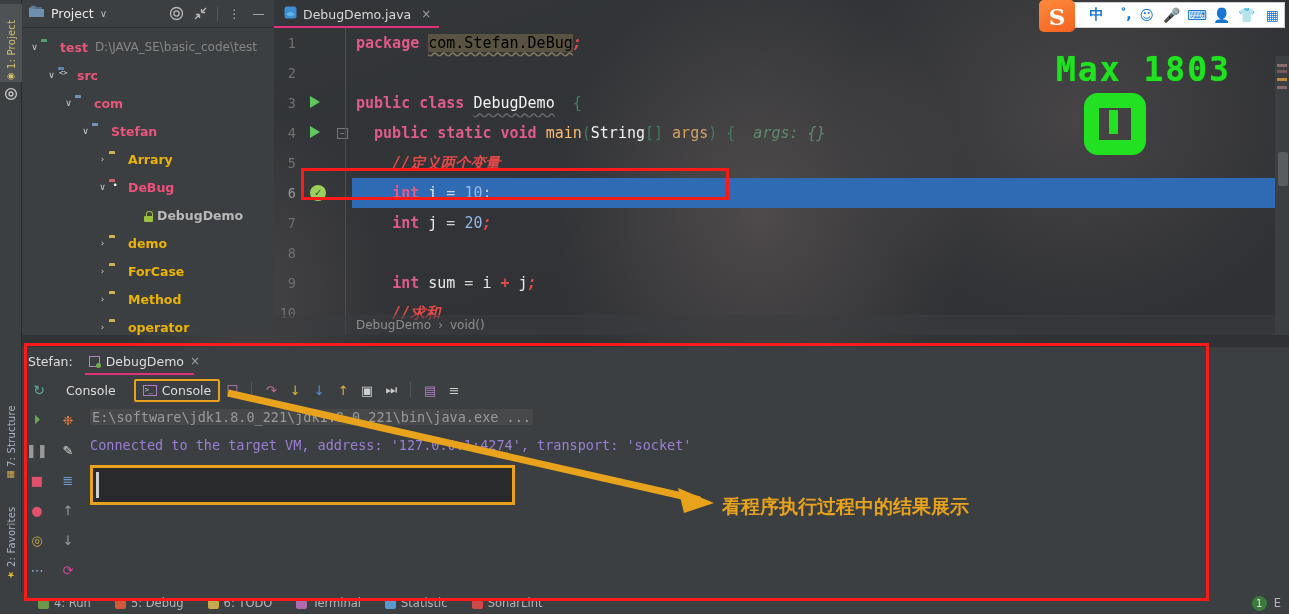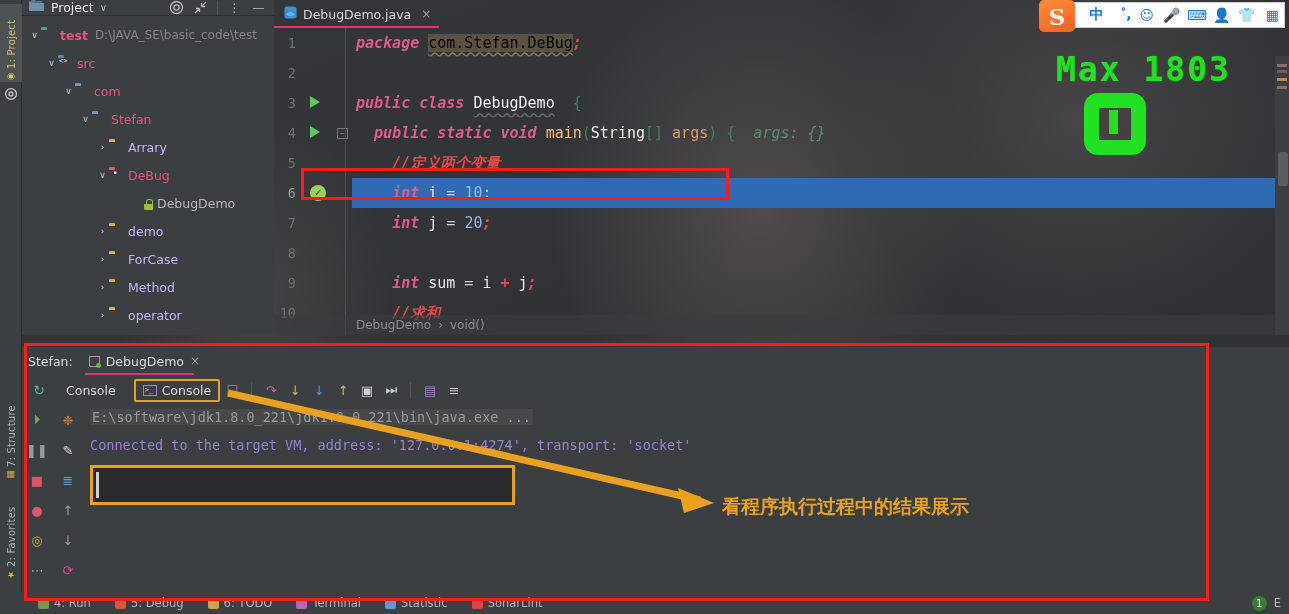--- a/index.html
+++ b/index.html
@@ -42,35 +42,35 @@
   .vtab-struct  { top: 390px; height: 90px; color:#a9b7c6; }
   .vtab-fav     { top: 488px; height: 92px; color:#a9b7c6; }
   .strip-gear { position: absolute; left: 4px; top: 86px; width: 14px; height: 14px; }
 
   
   .project-panel {
     position: absolute; left: 22px; top: 0; width: 252px; height: 335px;
     background: #3c3f41; z-index: 5;
   }
   .pp-header {
-    height: 16px; display: flex; align-items: center; padding: 0 6px;
+    height: 28px; display: flex; align-items: center; padding: 0 6px;
     border-bottom: 1px solid #2e3133; background:#3c3f41;
   }
   .pp-title { font-size: 12.5px; color: #e8e8e8; margin-left: 6px; }
   .pp-caret { color:#b8b8b8; font-size: 10px; margin-left: 6px; }
   .pp-head-icons { margin-left:auto; display:flex; align-items:center; gap:9px; padding-right:2px;}
   .pp-ico { width:15px; height:15px; display:flex; align-items:center; justify-content:center;
             color:#b0b0b0; font-size: 12px; }
   .pp-sep { width:1px; height:14px; background:#555; }
 
   .pp-tree { padding-top: 5px; font-size: 12.5px; position: relative; }
   .trow { display: flex; align-items: center; height: 28px; white-space: nowrap; }
   .tw { width: 13px; text-align: center; color: #cfcfcf; font-size: 9px; flex: 0 0 13px; }
   .tw.empty { visibility: hidden; }
-  .tlabel { margin-left: 4px; }
+  .tlabel { margin-left: 4px; font-weight: bold; }
   .tsub { color: #868686; margin-left: 7px; font-size: 12px; }
 
   .ico { width: 15px; height: 13px; position: relative; flex: 0 0 15px; display:inline-block; }
   .folder {
     width: 14px; height: 11px; border-radius: 1.5px; position:relative; top:1px;
   }
   .folder::before {
     content:""; position:absolute; left:0; top:-2.5px; width:6px; height:3px; border-radius:1px 1px 0 0;
     background: inherit; filter: brightness(1.05);
   }
@@ -88,21 +88,21 @@
     position:relative; top:1px;
   }
   .lockico { width:9px; height:11px; position:relative; top:1px; }
   .lockico::after{ content:""; position:absolute; left:0; bottom:0; width:9px; height:6px; background:#9bbf3e; border-radius:1px;}
   .lockico::before{ content:""; position:absolute; left:2px; top:0; width:5px; height:6px; border:1.6px solid #9bbf3e; border-bottom:none; border-radius:3px 3px 0 0;}
 
   .c-test { color:#e8567b; font-weight:bold; }
   .c-src  { color:#e8567b; }
   .c-com  { color:#e8567b; }
   .c-stefan{ color:#e8567b; }
-  .c-plain{ color:#c4b5fd; }
+  .c-plain{ color:#eab308; }
   .c-debug{ color:#f0507a; }
   .c-grey { color:#b9b9b9; }
 
   
   .editor-area { position: absolute; left: 274px; top: 0; right: 0; height: 335px; z-index: 4; }
   .tabbar { height: 28px; display: flex; align-items: center; position: relative; }
   .tab {
     display:flex; align-items:center; gap:6px; height:28px; padding: 0 8px 0 10px;
     font-size: 12.5px; color:#d8d8d8; position: relative;
   }
@@ -127,21 +127,21 @@
   .gcheck { position:absolute; left:36px; top:7px; width:16px; height:16px; border-radius:50%;
             background:#9bcf5e; color:#2d4a16; font-size:11px; line-height:16px; text-align:center; font-weight:bold;}
   .vline { position:absolute; left: 71px; top:0; bottom:0; width:1px; background:#4b4e50; }
 
   .codelines {
     position:absolute; left: 78px; top:0; right:0; bottom:0;
     font-family:"DejaVu Sans Mono","Liberation Mono",monospace; font-size: 15px;
   }
   .cline { height: 30px; line-height: 30px; white-space: pre; position:relative; padding-left: 4px;}
   .cline.hl { background:#2f6bb5; }
-  .kw  { color:#e05a8a; font-style: italic; font-weight: bold;}
+  .kw  { color:#e05a8a; font-weight: bold;}
   .cls { color:#f2f2f2; }
   .num { color:#94b8e8; }
   .var { color:#e8e8e8; }
   .punc{ color:#d0d0d0; }
   .paren{ color:#3f7f5f; }
   .meth{ color:#fdba74; }
   .param{ color:#d6a164; }
   .hint{ color:#5d8b6d; font-style: italic; }
   .cmt { color:#e24a4a; font-style: italic; font-weight: bold; }
   .pkg-hl { background: rgba(140,120,80,0.45); text-decoration: underline wavy rgba(200,180,120,.55); text-underline-offset: 3px;}

